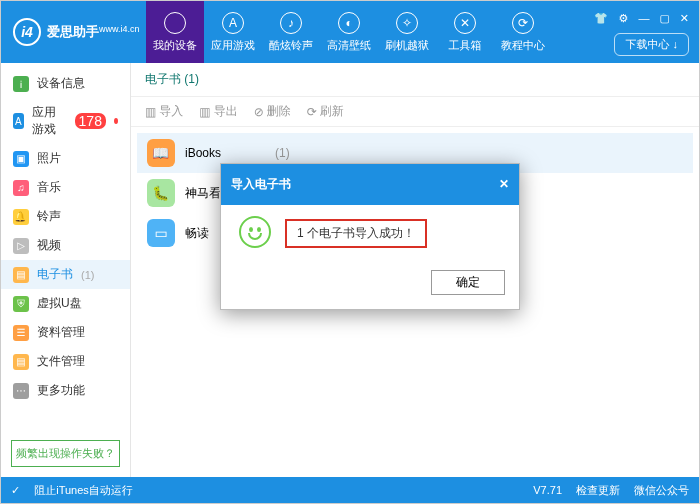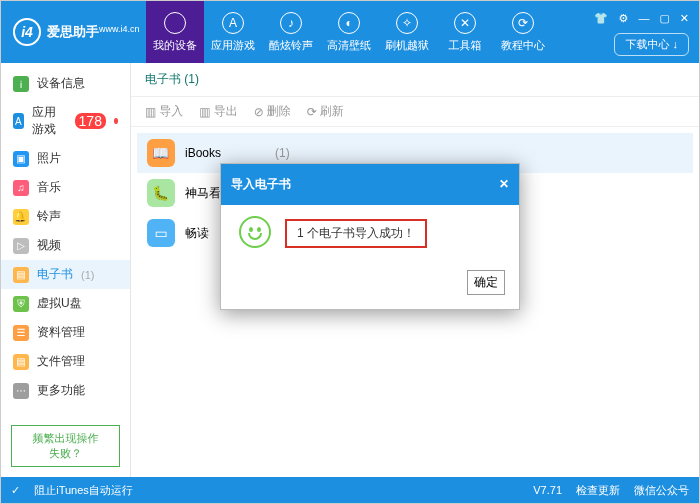--- a/index.html
+++ b/index.html
@@ -19,21 +19,21 @@
 .win-controls { display: flex; gap: 10px; font-size: 11px; margin-top: 4px; }
 .download-btn { border: 1px solid rgba(255,255,255,0.7); padding: 3px 10px; font-size: 11px; border-radius: 6px; cursor: pointer; }
 .body { flex: 1; display: flex; min-height: 0; }
 .sidebar { width: 130px; border-right: 1px solid #e5e5e5; display: flex; flex-direction: column; }
 .side-list { flex: 1; overflow: auto; padding-top: 6px; }
 .side-item { display: flex; align-items: center; padding: 6px 12px; font-size: 12px; color: #333; gap: 8px; cursor: pointer; position: relative; }
 .side-item.active { background: #eaf4fc; color: #1d8fe1; }
 .side-icon { width: 16px; height: 16px; border-radius: 3px; display: inline-flex; align-items: center; justify-content: center; font-size: 10px; color: #fff; }
 .badge { background: #ff4040; color: #fff; font-size: 14px; padding: 0 4px; border-radius: 7px; margin-left: 2px; }
 .red-dot { width: 6px; height: 6px; background: #ff4040; border-radius: 50%; }
-.help-btn { margin: 10px; border: 1px solid #4caf50; color: #4caf50; font-size: 11px; padding: 5px 17px; text-align: center; cursor: pointer; }
+.help-btn { margin: 10px; border: 1px solid #4caf50; color: #4caf50; font-size: 11px; padding: 5px 0; text-align: center; cursor: pointer; }
 .content { flex: 1; display: flex; flex-direction: column; }
 .breadcrumb { padding: 8px 14px; font-size: 12px; color: #0f766e; border-bottom: 1px solid #eee; }
 .toolbar { padding: 6px 14px; display: flex; gap: 16px; font-size: 12px; color: #999; border-bottom: 1px solid #eee; }
 .tool-item { display: flex; align-items: center; gap: 3px; cursor: pointer; }
 .app-list { padding: 6px; }
 .app-row { display: flex; align-items: center; padding: 6px 10px; gap: 10px; font-size: 12px; position: relative; }
 .app-row.selected { background: #eaf4fc; }
 .app-icon { width: 28px; height: 28px; border-radius: 6px; display: flex; align-items: center; justify-content: center; color: #fff; font-size: 14px; }
 .app-name { flex: 0 0 80px; color: #000000; }
 .app-count { color: #999; }
@@ -46,21 +46,21 @@
 .modal-backdrop { position: absolute; inset: 0; display: flex; align-items: center; justify-content: center; pointer-events: none; }
 .modal { width: 300px; background: #fff; box-shadow: 0 4px 20px rgba(0,0,0,.4); border: 1px solid #bbb; pointer-events: auto; position: relative; top: -16px; left: 20px; }
 .modal-title { background: #1d8fe1; color: #fff; font-size: 12px; padding: 12px 10px; display: flex; justify-content: space-between; align-items: center; font-weight: bold; }
 .modal-body { padding: 11px 18px 14px; display: flex; align-items: flex-end; gap: 14px; }
 .smiley { width: 32px; height: 32px; border: 2px solid #6ccf4c; border-radius: 50%; display: flex; align-items: center; justify-content: center; position: relative; }
 .smiley::before, .smiley::after { content: ""; position: absolute; width: 4px; height: 5px; background: #6ccf4c; border-radius: 50%; top: 9px; }
 .smiley::before { left: 8px; } .smiley::after { right: 8px; }
 .smiley .mouth { position: absolute; width: 14px; height: 7px; border: 2px solid #6ccf4c; border-top: none; border-radius: 0 0 14px 14px; bottom: 6px; }
 .msg-box { border: 2px solid #d93025; padding: 4px 10px; font-size: 12px; color: #333; }
 .modal-footer { display: flex; justify-content: flex-end; padding: 8px 14px 14px; }
-.ok-btn { border: 1px solid #999; background: #fff; font-size: 12px; padding: 3px 6px; cursor: pointer; }
+.ok-btn { border: 1px solid #999; background: #fff; font-size: 12px; padding: 3px 24px; cursor: pointer; }
 .count-gray { color:#aaa; font-size: 11px; }
 </style>
 </head>
 <body>
 
 <div class="window">
   <div class="header">
     <div class="logo-area">
       <div class="logo-circle">i4</div>
       <div class="logo-text">

